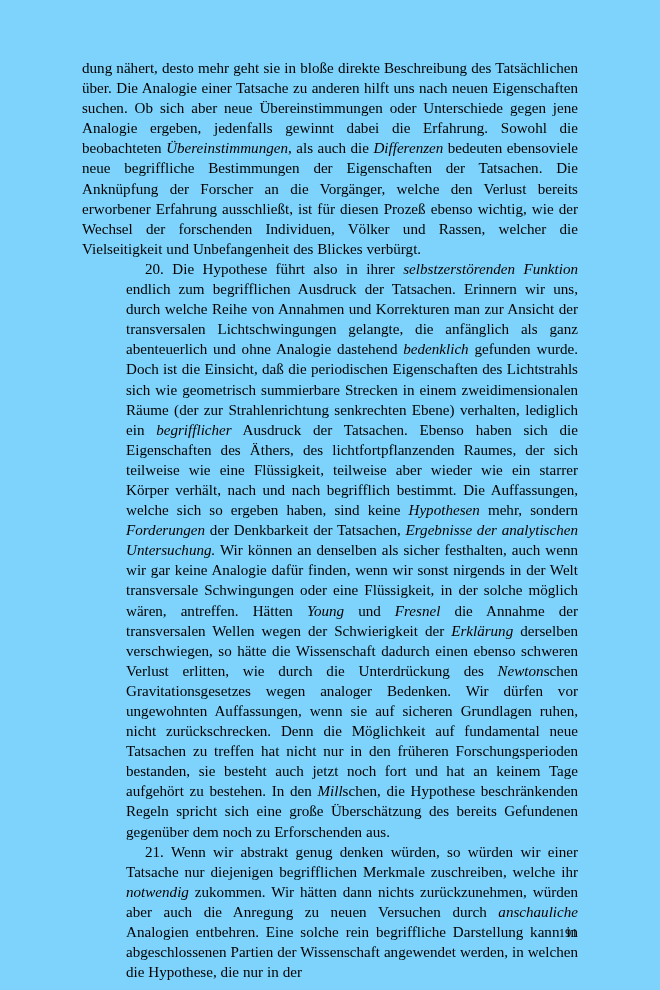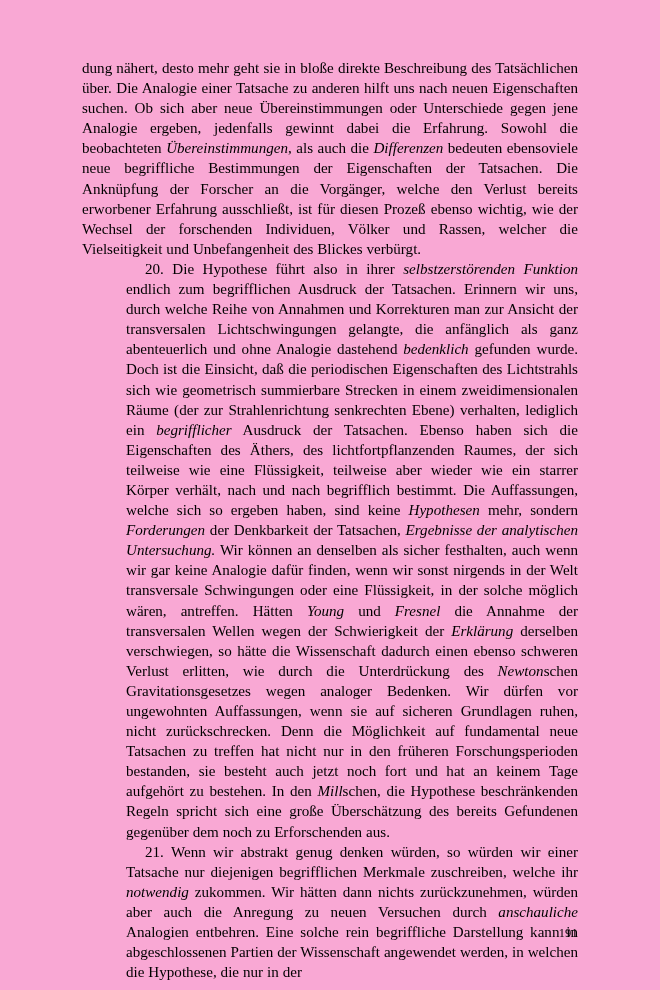--- a/index.html
+++ b/index.html
@@ -9,21 +9,21 @@
     background: #ffffff;
   }
   body {
     font-family: "Liberation Serif", "DejaVu Serif", serif;
     color: #000000;
   }
   .page {
     position: relative;
     width: 660px;
     height: 990px;
-    background: #f9a8d4;
+    background: #7dd3fc;
     box-sizing: border-box;
     overflow: hidden;
   }
   .text-block {
     position: absolute;
     left: 82px;
     top: 58px;
     width: 496px;
     text-align: justify;
     text-justify: inter-word;

